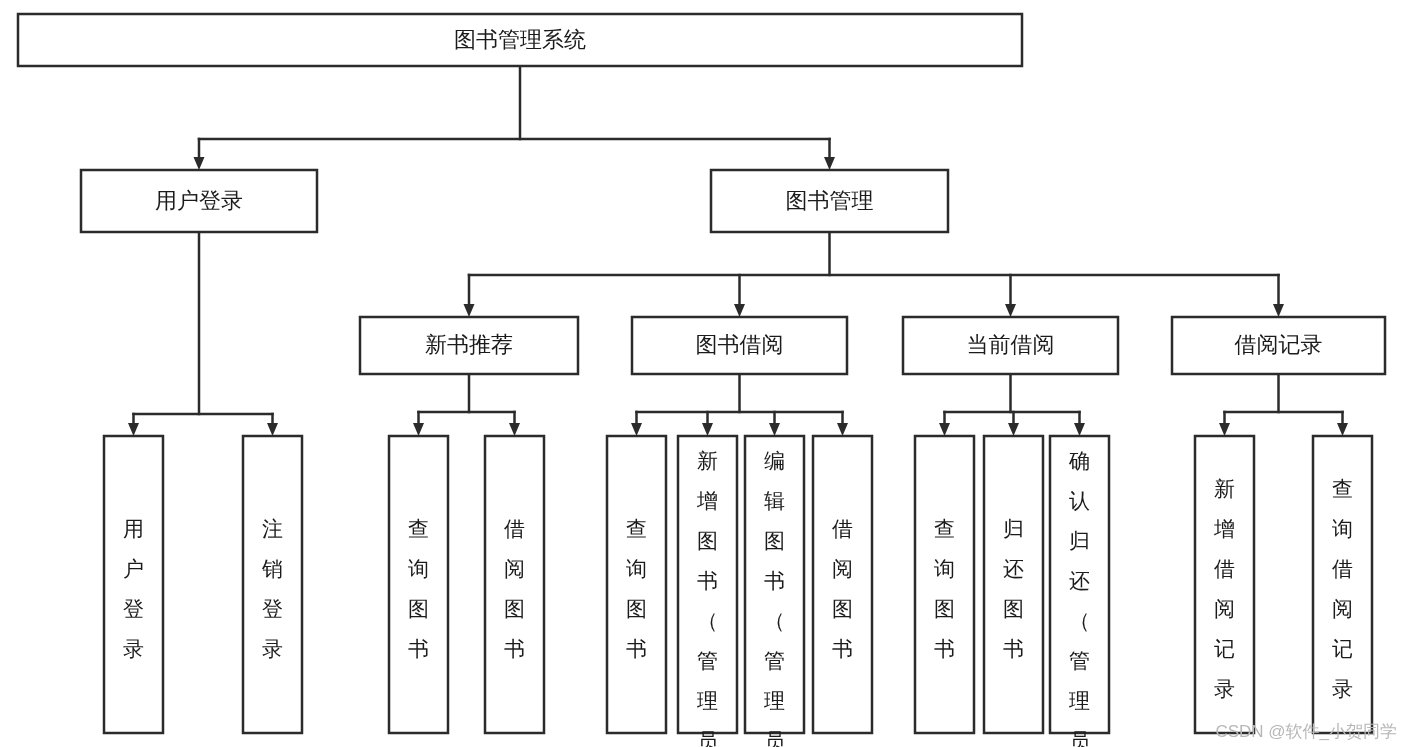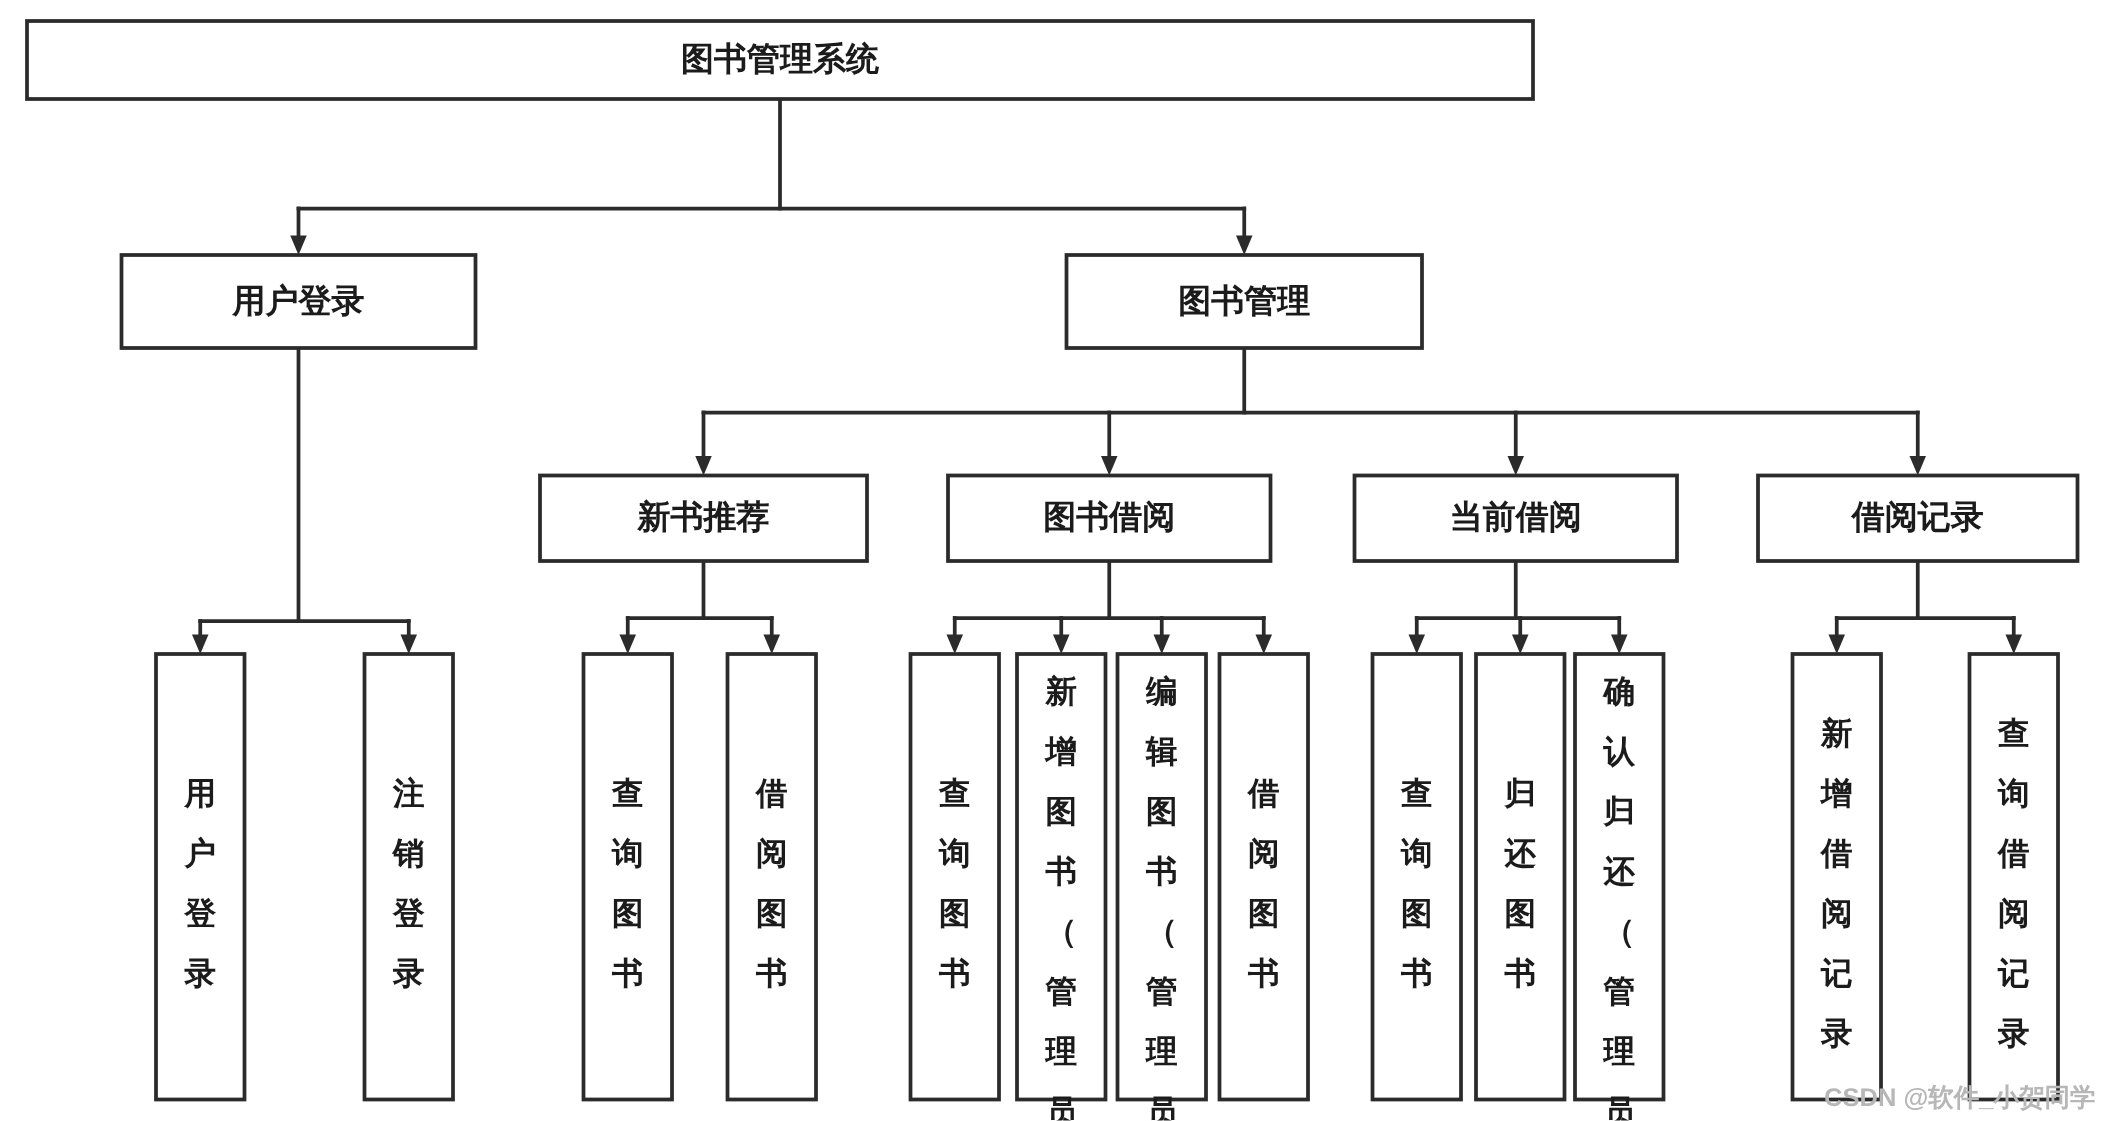--- a/index.html
+++ b/index.html
@@ -12,21 +12,20 @@
     height: 747px;
     font-family: "Liberation Sans", sans-serif;
     position: relative;
     overflow: hidden;
   }
   #diagram-root {
     position: absolute;
     left: 0; top: 0;
     width: 1405px;
     height: 747px;
-    font-weight: bold;
   }
   svg.tree {
     display: block;
     width: 1405px;
     height: 747px;
   }
   .node-rect {
     fill: #ffffff;
     stroke: #2b2b2b;
     stroke-width: 2.5;

